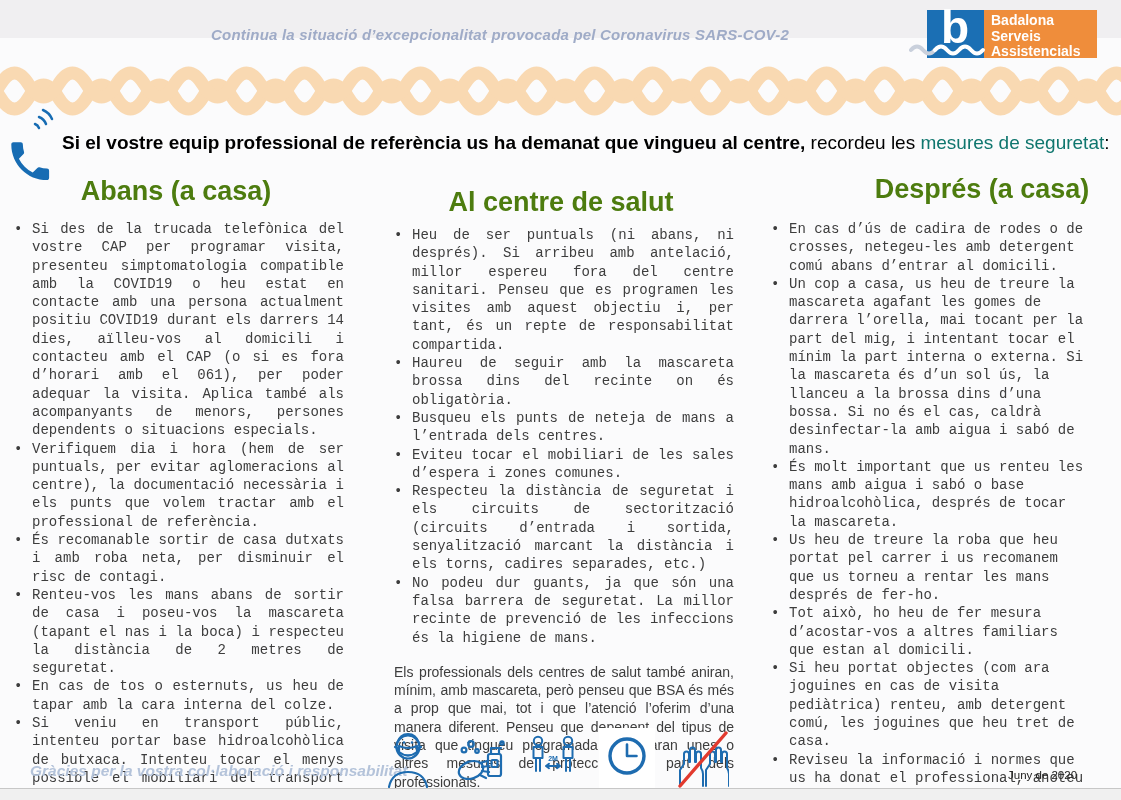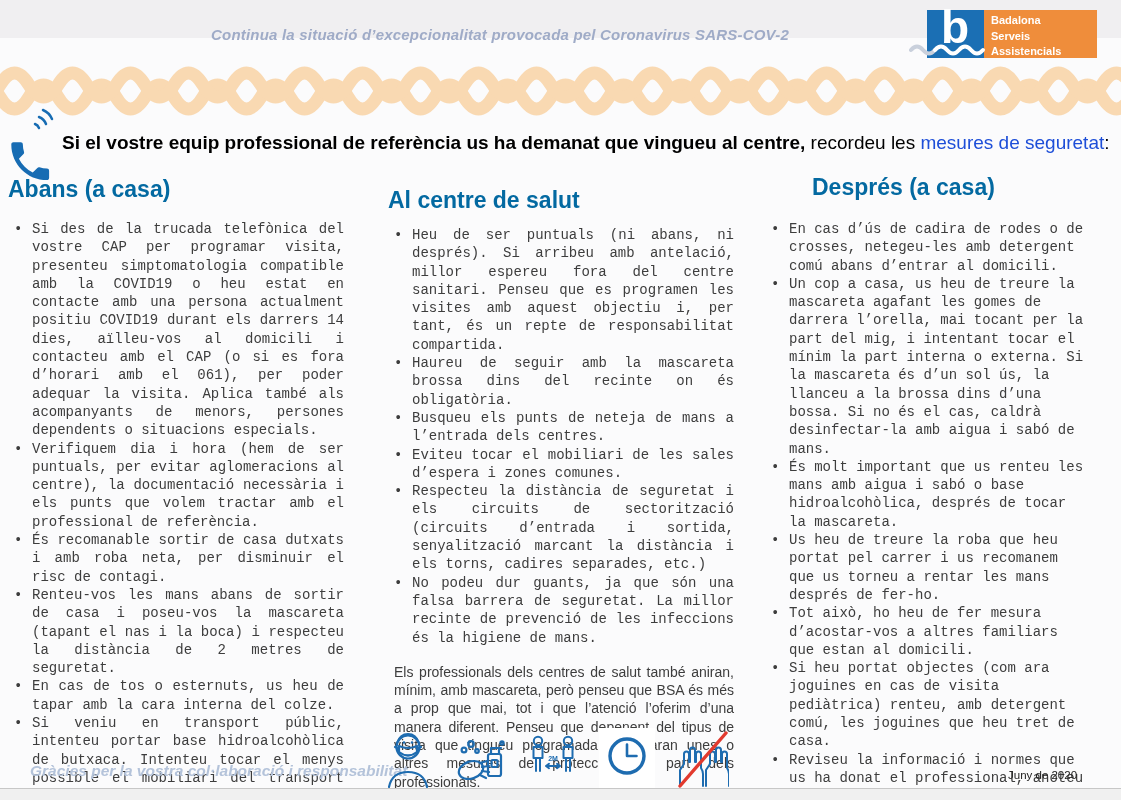--- a/index.html
+++ b/index.html
@@ -6,32 +6,32 @@
   .page{position:relative;width:1121px;height:800px;background:#fbfbfc;overflow:hidden;
         font-family:"Liberation Sans",sans-serif;margin:0 auto;}
   .topband{position:absolute;top:0;left:0;right:0;height:38px;background:#f0eff1;}
   .banner{position:absolute;top:26px;left:0;width:1000px;text-align:center;
           font-size:15px;font-weight:bold;font-style:italic;color:#9fabc7;letter-spacing:.2px;}
   
   .logo{position:absolute;left:927px;top:10px;width:170px;height:48px;display:flex;}
   .logo-blue{position:relative;width:57px;height:48px;background:#1b6fb4;}
   .logo-b{position:absolute;left:14px;top:-10px;font-size:46px;font-weight:bold;color:#ffffff;}
   .logo-wave{position:absolute;left:-18px;bottom:2px;}
-  .logo-orange{flex:1;background:#ef8d3b;color:#fff;font-weight:bold;font-size:11px;
+  .logo-orange{flex:1;background:#ef8d3b;color:#fff;font-weight:bold;font-size:14px;
                line-height:15.5px;padding:3px 0 0 7px;box-sizing:border-box;}
   
   .ribbon{position:absolute;left:0;top:66px;}
   
   .phone{position:absolute;left:4px;top:106px;}
   
   .headline{position:absolute;left:62px;top:132px;font-size:19px;color:#000;white-space:nowrap;}
   .headline .hb{font-weight:bold;}
-  .headline .ho{color:#1d4ed8;}
+  .headline .ho{color:#0f766e;}
   
-  .coltitle{position:absolute;font-size:23px;font-weight:bold;color:#0369a1;}
+  .coltitle{position:absolute;font-size:27px;font-weight:bold;color:#4d7c0f;text-align:center;}
   #ct1{left:8px;width:336px;top:176px;}
   #ct2{left:388px;width:346px;top:187px;}
   #ct3{left:812px;width:340px;top:174px;}
   
   .col{position:absolute;font-size:14px;line-height:18.3px;color:#3d3d3d;}
   #col1{left:8px;top:220px;width:336px;}
   #col2{left:388px;top:226px;width:346px;}
   #col3{left:765px;top:220px;width:320px;}
   .col ul{margin:0;padding:0;list-style:none;font-family:Liberation Mono, monospace;}
   .col li{position:relative;padding-left:24px;}

